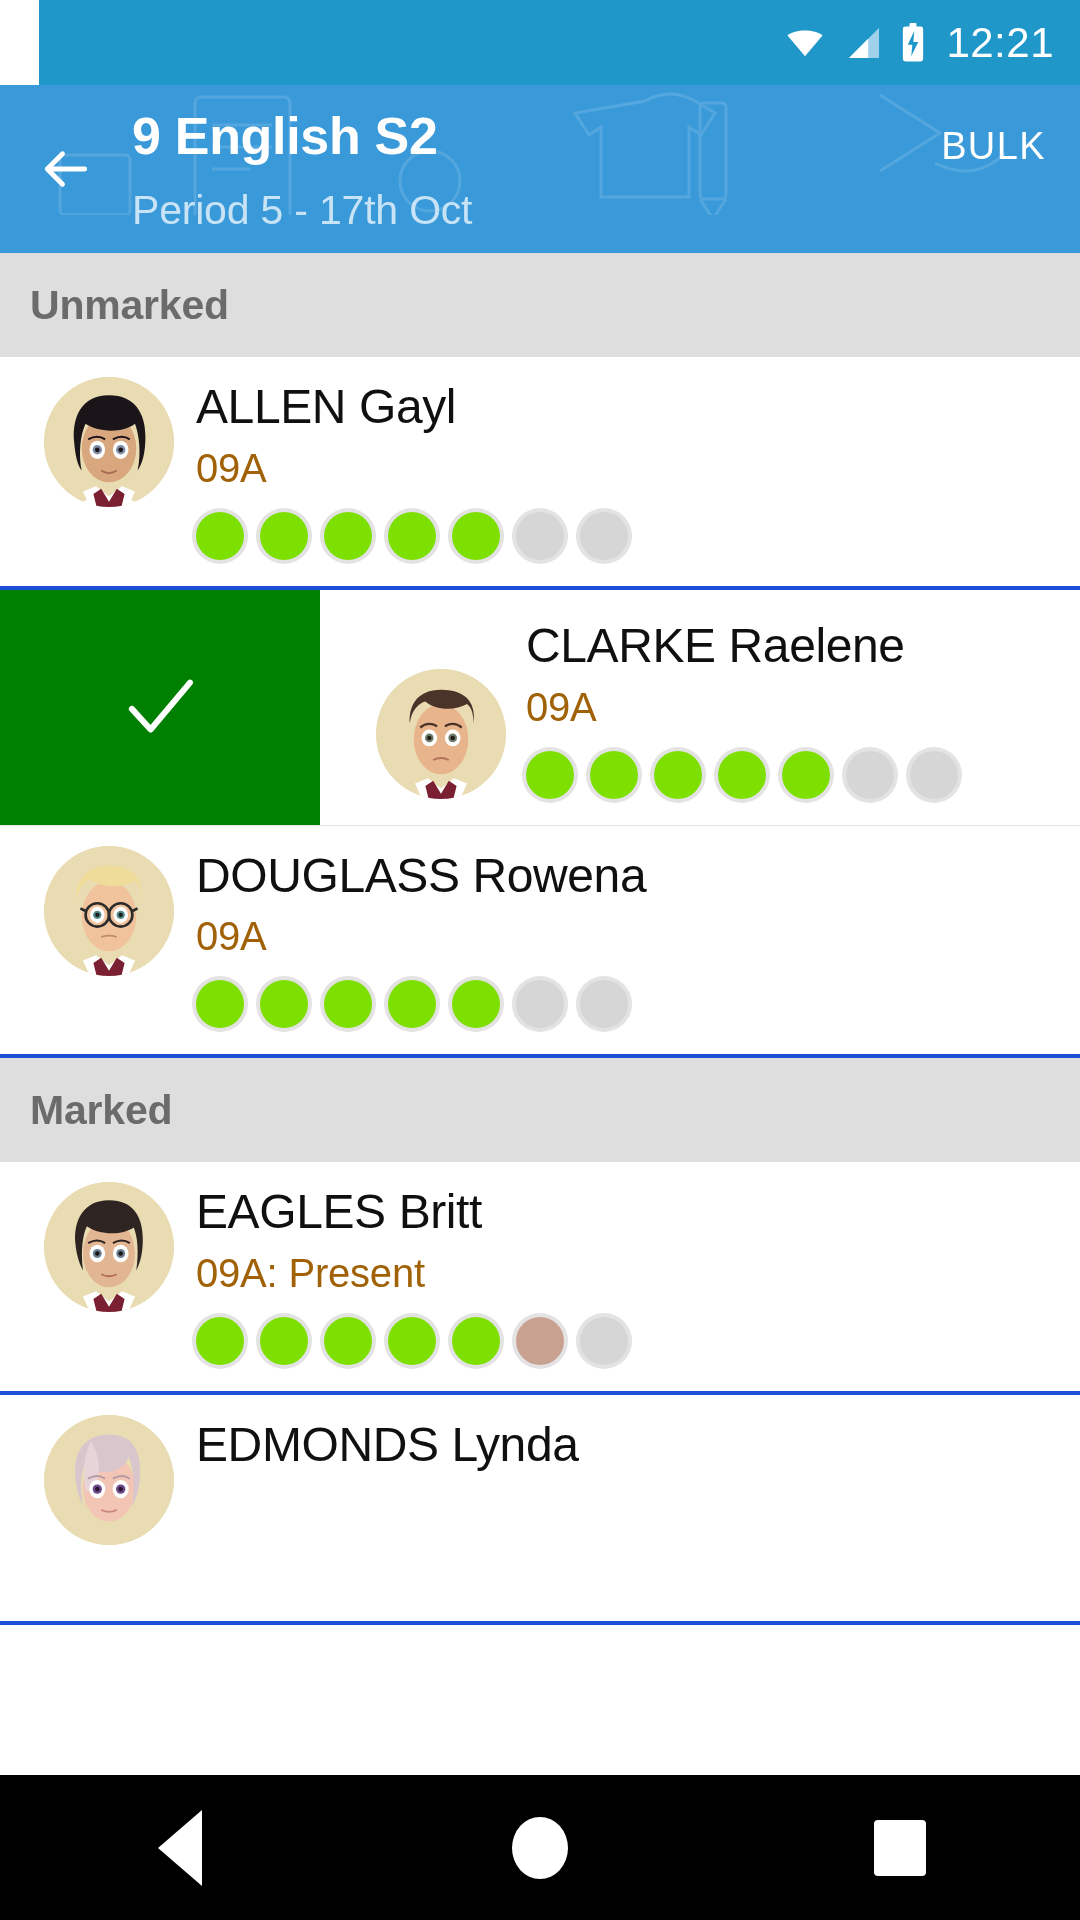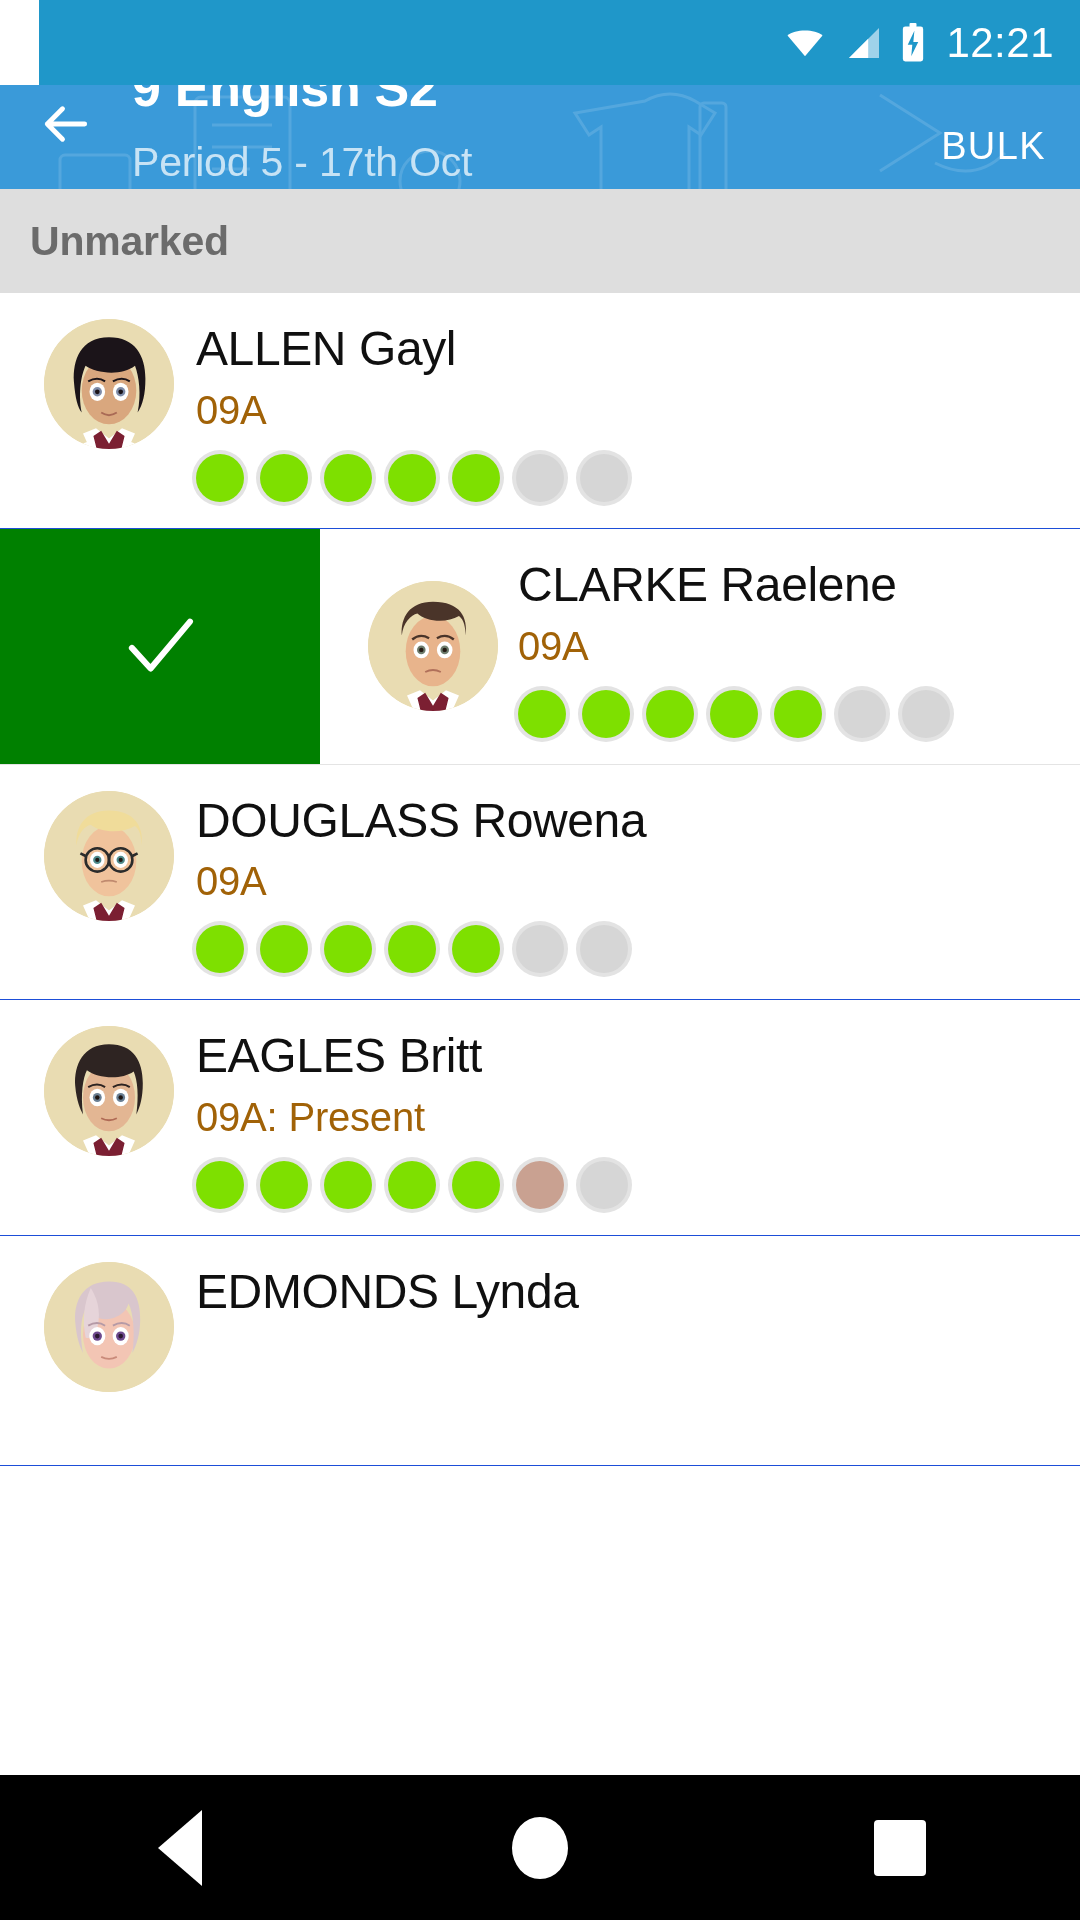--- a/index.html
+++ b/index.html
@@ -17,22 +17,22 @@
     padding-right:26px; gap:14px;margin-left:39px;
   }
   .sb-icon { display:block; }
   .sb-time {
     color:#ffffff; font-size:42px; font-weight:400;
     letter-spacing:0.5px; line-height:1; margin-left:6px;
   }
 
   
   .appbar {
-    position:relative; height:104px; background:#3a9ad9;
-    display:flex; align-items:flex-end; overflow:hidden;
+    position:relative; height:168px; background:#3a9ad9;
+    display:flex; align-items:center; overflow:hidden;
   }
   .appbar-pattern {
     position:absolute; inset:0; opacity:0.13; pointer-events:none;
   }
   .back-btn {
     position:relative; z-index:2;
     width:132px; height:130px; display:flex;
     align-items:center; justify-content:center;
     flex:0 0 132px;
   }
@@ -58,34 +58,34 @@
     display:flex; align-items:center; padding-left:30px;
   }
   .section-label {
     color:#6b6b6b; font-size:41px; font-weight:bold;
     letter-spacing:-0.2px;
   }
 
   
   .row {
     position:relative; background:#ffffff;
-    border-bottom:1px solid #1d4ed8;
+    border-bottom:4px solid #1d4ed8;
     display:flex; align-items:flex-start;
-    padding:26px 0 26px 0; min-height:230px;
+    padding:20px 0 26px 0; min-height:230px;
   }
   .row.swiped { padding:0; border-bottom:1px solid #e4e4e4; }
 
   .swipe-action {
     width:320px; background:#008000;
     display:flex; align-items:center; justify-content:center;
     align-self:stretch; flex:0 0 320px;
   }
   .swipe-content {
-    flex:1; display:flex; align-items:center;
-    padding:26px 0 26px 0; background:#fff; min-height:230px;
+    flex:1; display:flex; align-items:flex-end;
+    padding:26px 0 26px 8px; background:#fff; min-height:230px;
   }
 
   .avatar-wrap { flex:0 0 auto; padding:0 22px 0 44px; }
   .row.swiped .avatar-wrap { padding:0 20px 0 48px; }
   .avatar {
     width:130px; height:130px; border-radius:50%;
     background:#e9dcb2; position:relative; overflow:hidden;
   }
 
   .info { flex:1; padding-top:4px; min-width:0; }
@@ -286,20 +286,23 @@
             <span class="dot" style="background:#7ee000"></span>
             <span class="dot" style="background:#7ee000"></span>
             <span class="dot" style="background:#7ee000"></span>
             <span class="dot" style="background:#7ee000"></span>
             <span class="dot" style="background:#7ee000"></span>
             <span class="dot" style="background:#d6d6d6"></span>
             <span class="dot" style="background:#d6d6d6"></span>
           </div>
       </div>
       </div>
+      <div class="section">
+      <span class="section-label">Marked</span>
+    </div>
       <div class="row">
       <div class="avatar-wrap">
         <div class="avatar">
     <svg viewBox="0 0 100 100" width="130" height="130">
       <circle cx="50" cy="50" r="50" fill="#e9dcb2"></circle>
       <path d="M30 88 l8 18 h24 l8 -18 -10 -4 -10 8 -10 -8z" fill="#fff"></path>
       <path d="M44 86 l6 10 6 -10 6 4 -4 16 h-16 l-4 -16z" fill="#7b1f32"></path>
       <ellipse cx="50" cy="55" rx="20" ry="26" fill="#e3b693"></ellipse>
       <path d="M50 14 c-20 0 -27 16 -26 32 c1 12 4 18 6 22 c-2 -16 0 -28 3 -34 c8 6 26 8 36 1 c3 7 4 19 2 33 c3 -6 5 -13 5 -24 c0 -17 -7 -30 -26 -30z" fill="#2e2422"></path>
       <ellipse cx="41" cy="55" rx="6" ry="6.8" fill="#fff"></ellipse>

